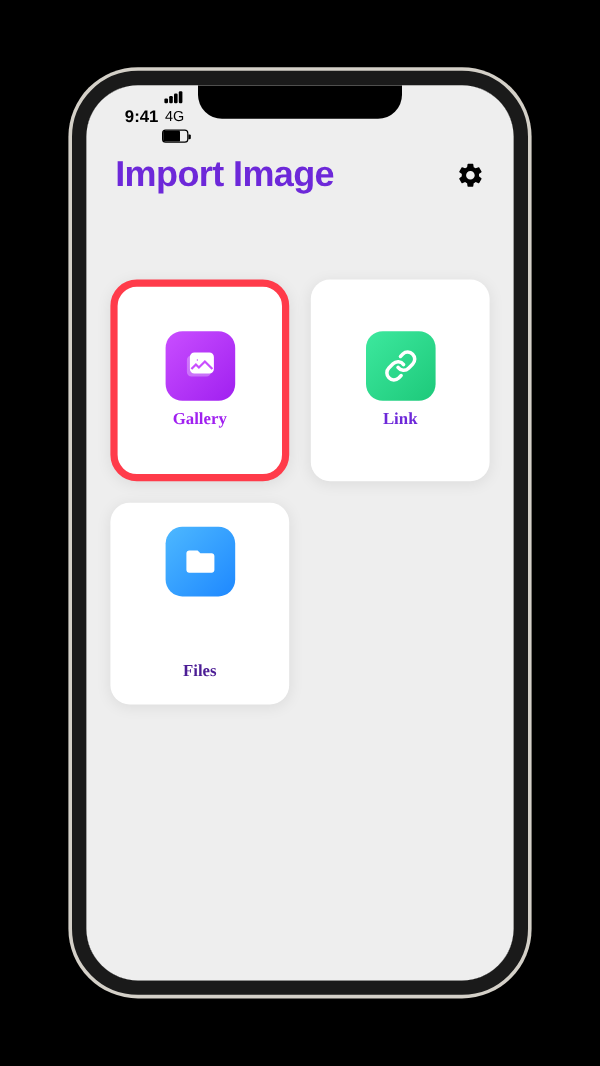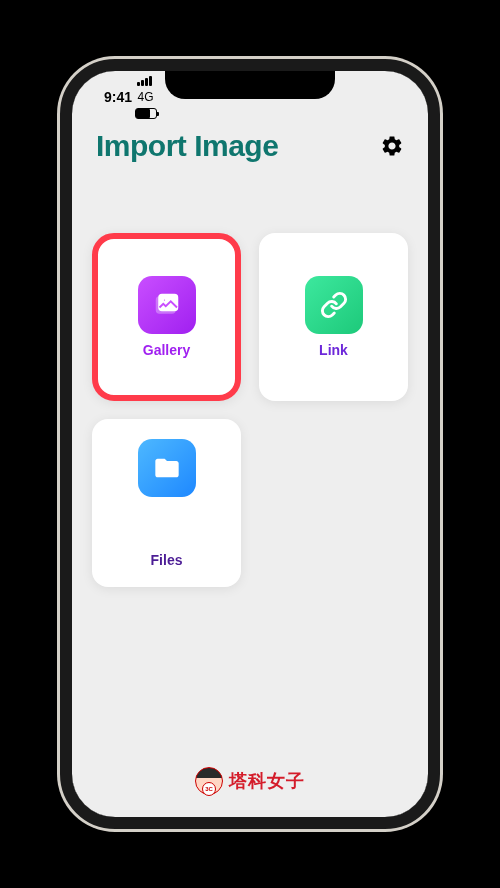--- a/index.html
+++ b/index.html
@@ -96,21 +96,21 @@
     }
     .header {
       display: flex;
       justify-content: space-between;
       align-items: center;
       padding: 18px 24px 10px;
     }
     .page-title {
       font-size: 30px;
       font-weight: 800;
-      color: #0f766e;
+      color: #6d28d9;
       letter-spacing: -0.5px;
     }
     .gear-icon {
       width: 24px;
       height: 24px;
       cursor: pointer;
     }
     .content {
       padding: 60px 20px 0;
       display: grid;
@@ -122,20 +122,21 @@
       border-radius: 16px;
       height: 168px;
       display: flex;
       flex-direction: column;
       align-items: center;
       justify-content: center;
       gap: 8px;
       box-shadow: 0 2px 12px rgba(0,0,0,0.08);
       cursor: pointer;
       position: relative;
+      font-family: Liberation Serif, serif;
     }
     .card.highlighted {
       border: 6px solid #ff3b4a;
       border-radius: 22px;
     }
     .card-icon {
       width: 58px;
       height: 58px;
       border-radius: 14px;
       display: flex;
@@ -252,19 +253,15 @@
         <div class="card-icon icon-files">
           <svg width="28" height="28" viewBox="0 0 24 24" fill="#fff">
             <path d="M10 4H4c-1.1 0-2 .9-2 2v12c0 1.1.9 2 2 2h16c1.1 0 2-.9 2-2V8c0-1.1-.9-2-2-2h-8l-2-2z"></path>
           </svg>
         </div>
         <span class="card-label label-files">Files</span>
       </div>
 
     </div>
 
-    <div class="footer-logo">
-      <div class="avatar"></div>
-      <span class="logo-text">塔科女子</span>
-    </div>
 
   </div>
 </div>
 
 </body></html>

